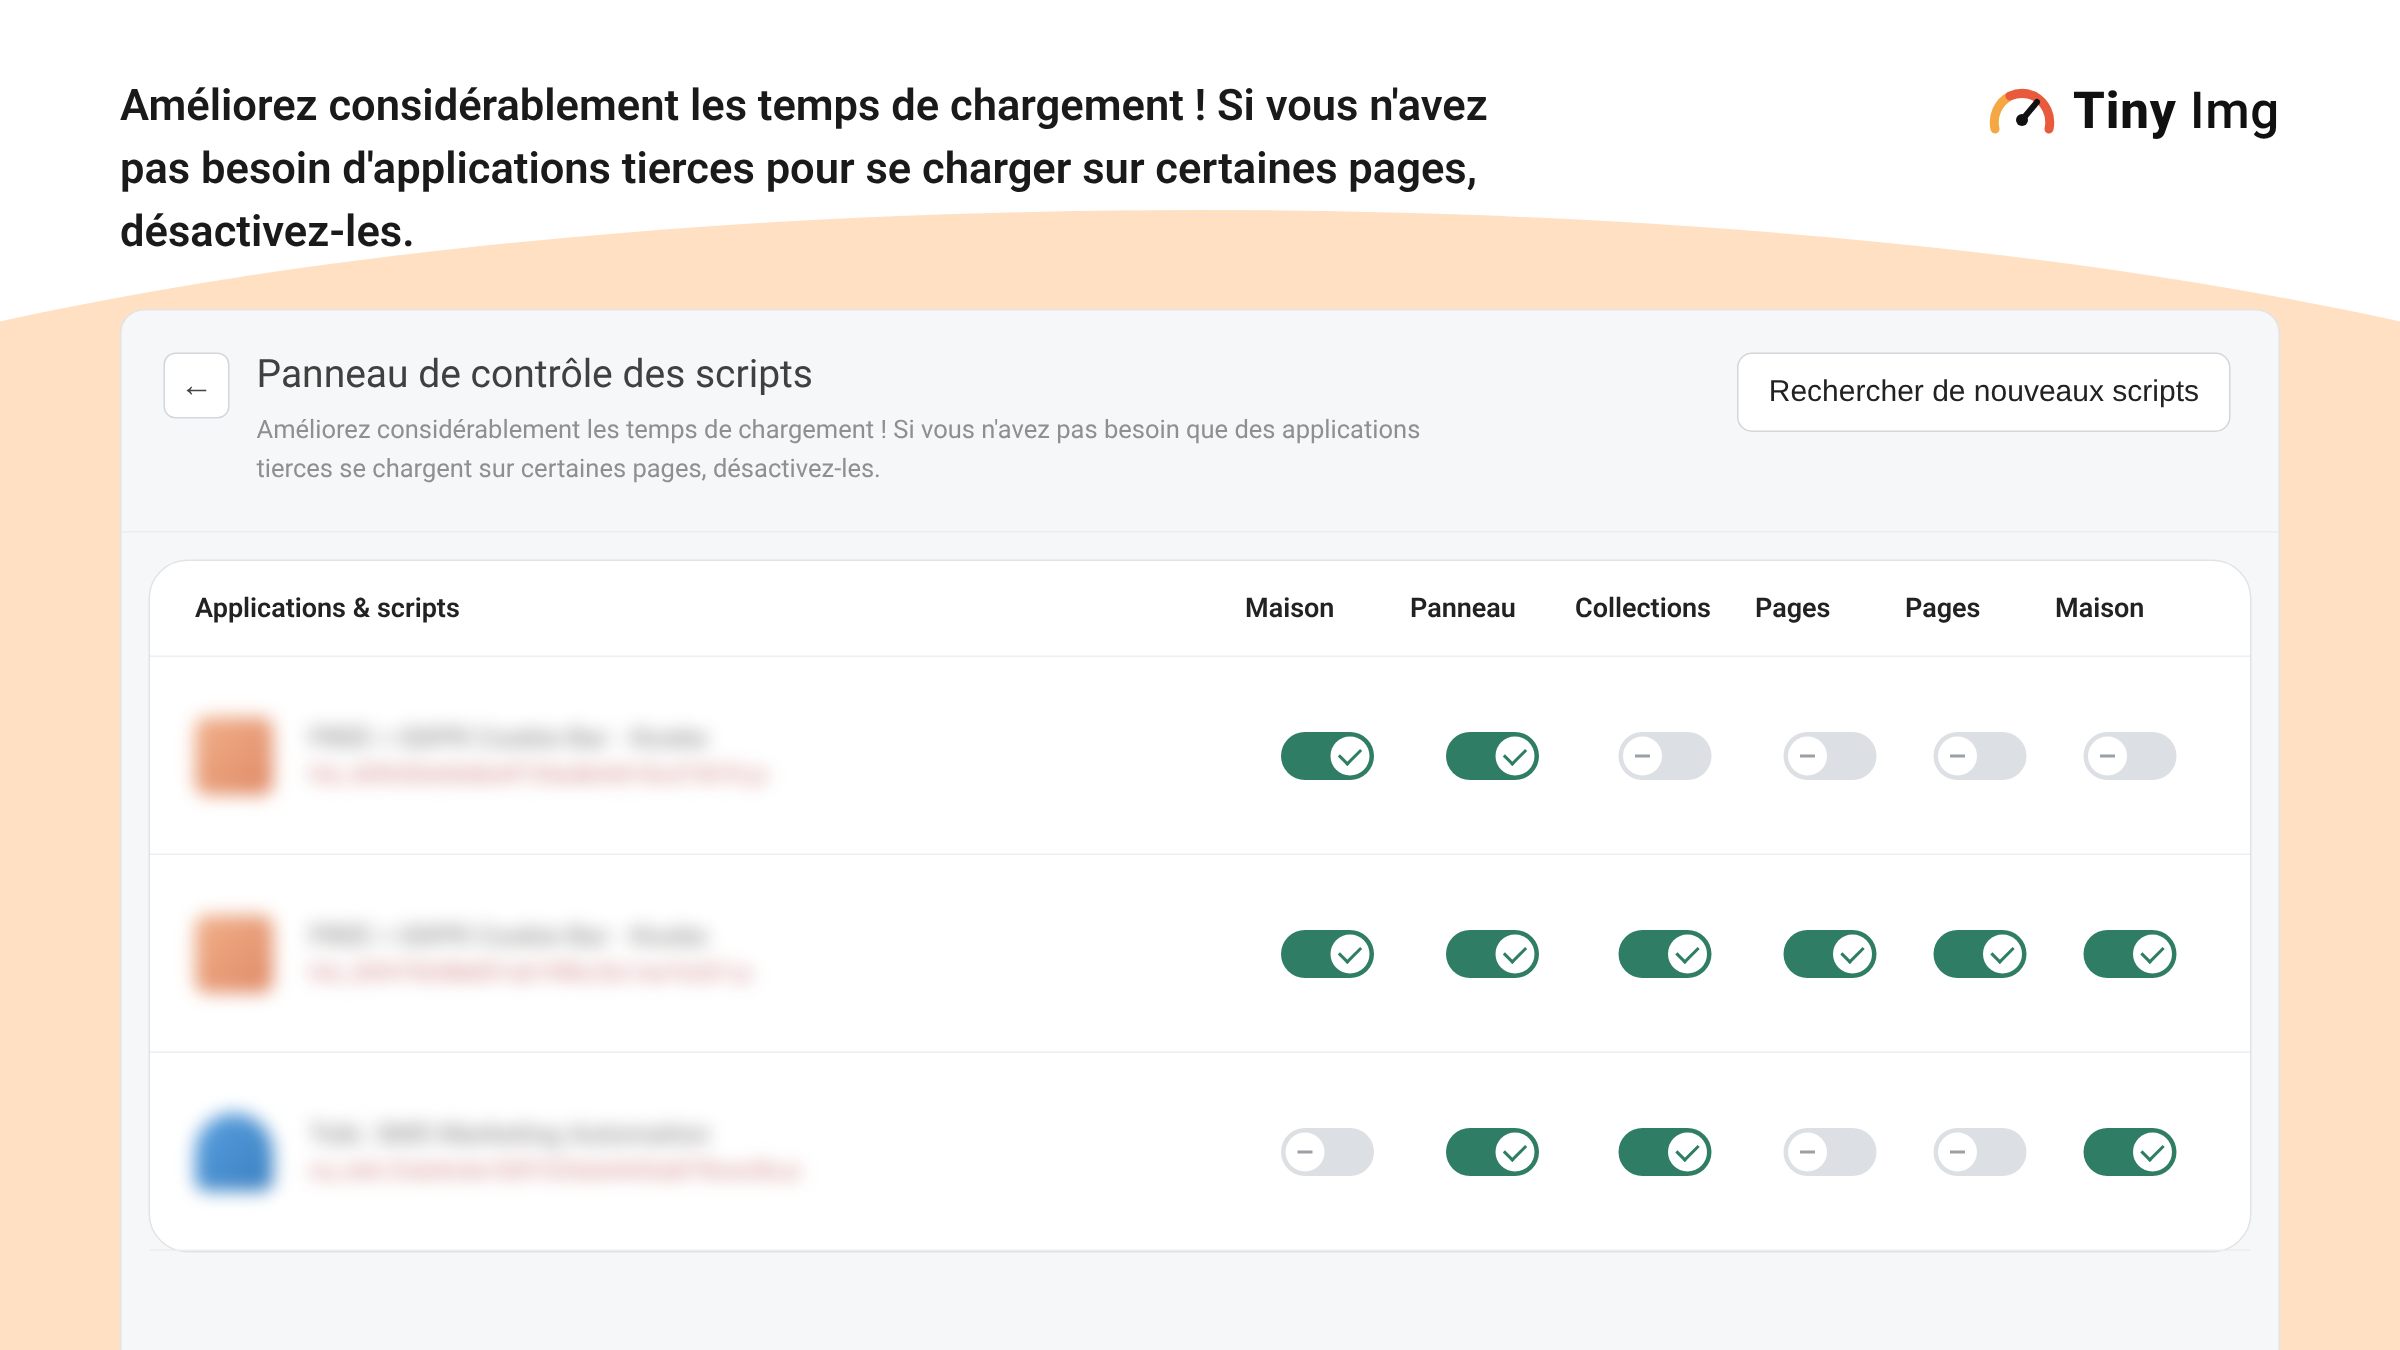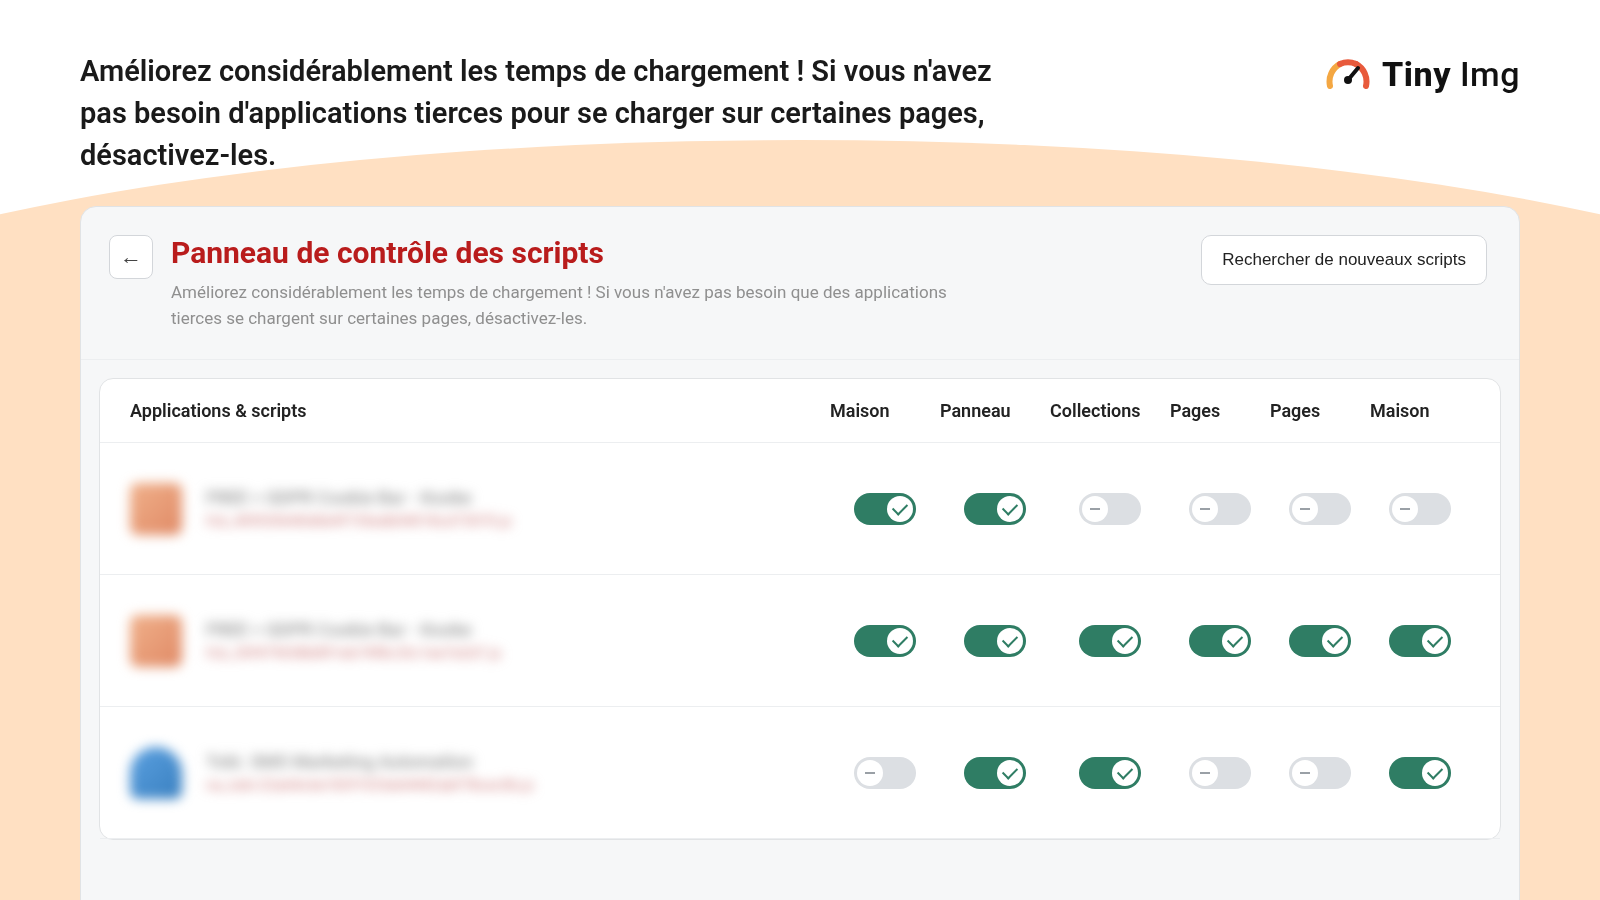--- a/index.html
+++ b/index.html
@@ -82,46 +82,46 @@
     background:#fff;
     display:flex;
     align-items:center;
     justify-content:center;
     cursor:pointer;
     font-size:22px;
     color:#444;
     flex-shrink:0;
   }
   .panel-title{
-    font-size:30px;
-    font-weight:700;
-    color:#b91c1c;
+    font-size:26px;
+    font-weight:400;
+    color:#404040;
     margin-bottom:10px;
   }
   .panel-subtitle{
     font-size:17px;
     color:#8f8f8f;
     line-height:1.5;
     max-width:820px;
   }
   .search-btn{
     padding:14px 20px;
     border:1px solid #d3d6da;
     border-radius:10px;
     background:#fff;
-    font-size:17px;
+    font-size:20px;
     font-weight:500;
     color:#222;
     cursor:pointer;
     white-space:nowrap;
   }
   .table-card{
     background:#fff;
     border:1px solid #e1e3e5;
-    border-radius:14px;
+    border-radius:26px;
     margin:18px 18px 0 18px;
   }
   .thead, .trow{
     display:grid;
     grid-template-columns: 1fr 110px 110px 120px 100px 100px 100px;
     gap:0;
     align-items:center;
     padding:0 30px;
   }
   .thead{

